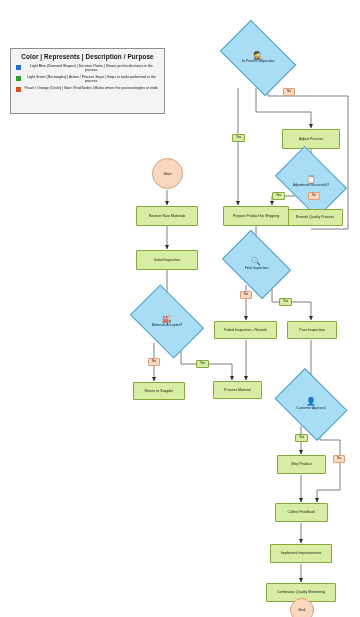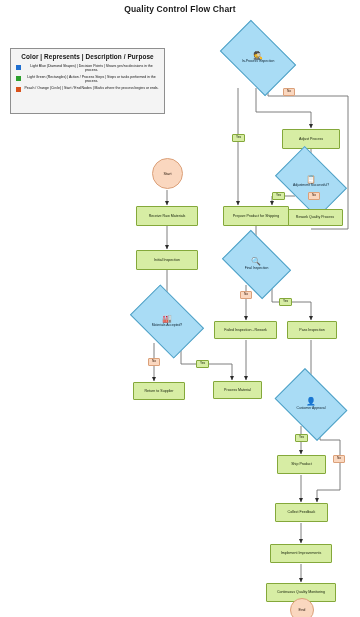--- a/index.html
+++ b/index.html
@@ -69,21 +69,20 @@
     line-height:1;padding:1px 1.5px;border-radius:1px;
   }
   .elabel.yes{background:#d7eda4;border:1px solid #84a83a;color:#16210a;}
   .elabel.no{background:#fad7bf;border:1px solid #dba079;color:#3a1d0c;}
 </style>
 </head>
 <body>
 
 <div id="stage">
 
-  <div class="title">Quality Control Flow Chart</div>
 
   <div class="legend">
     <div class="legend-title">Color | Represents | Description / Purpose</div>
 
     <div class="legend-row">
       <span class="swatch" style="background:#1f6fd0;"></span>
       <span class="legend-text">Light Blue (Diamond Shapes) | Decision Points | Shows yes/no decisions in the process.</span>
     </div>
 
     <div class="legend-row">

